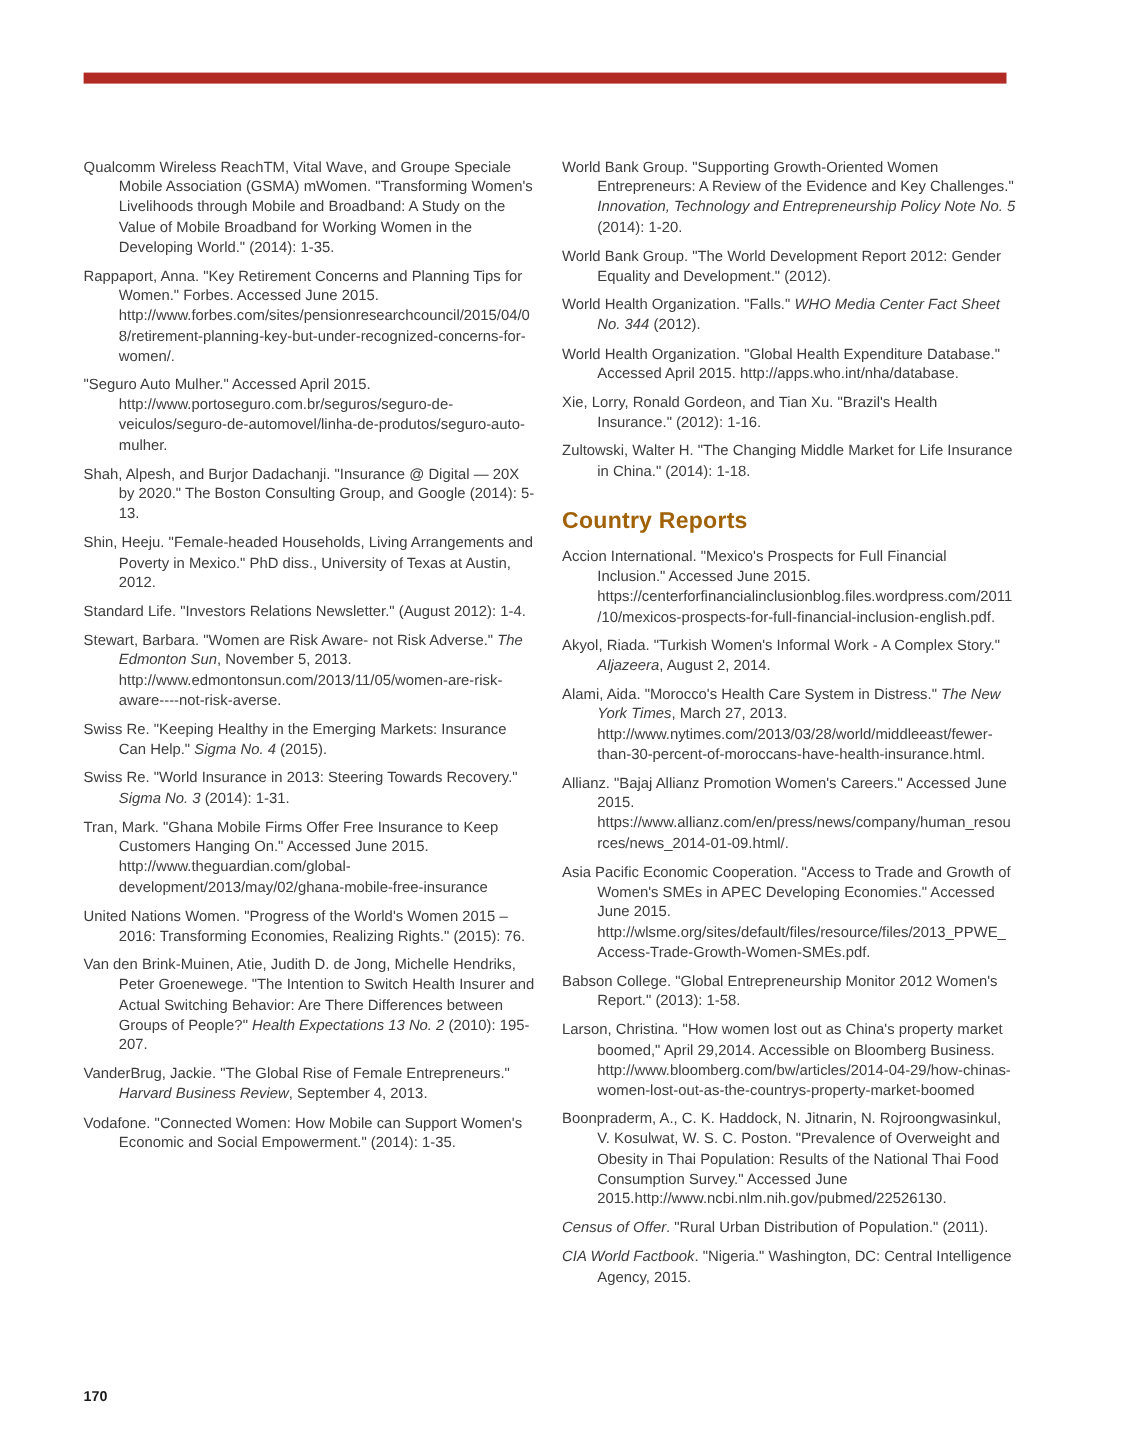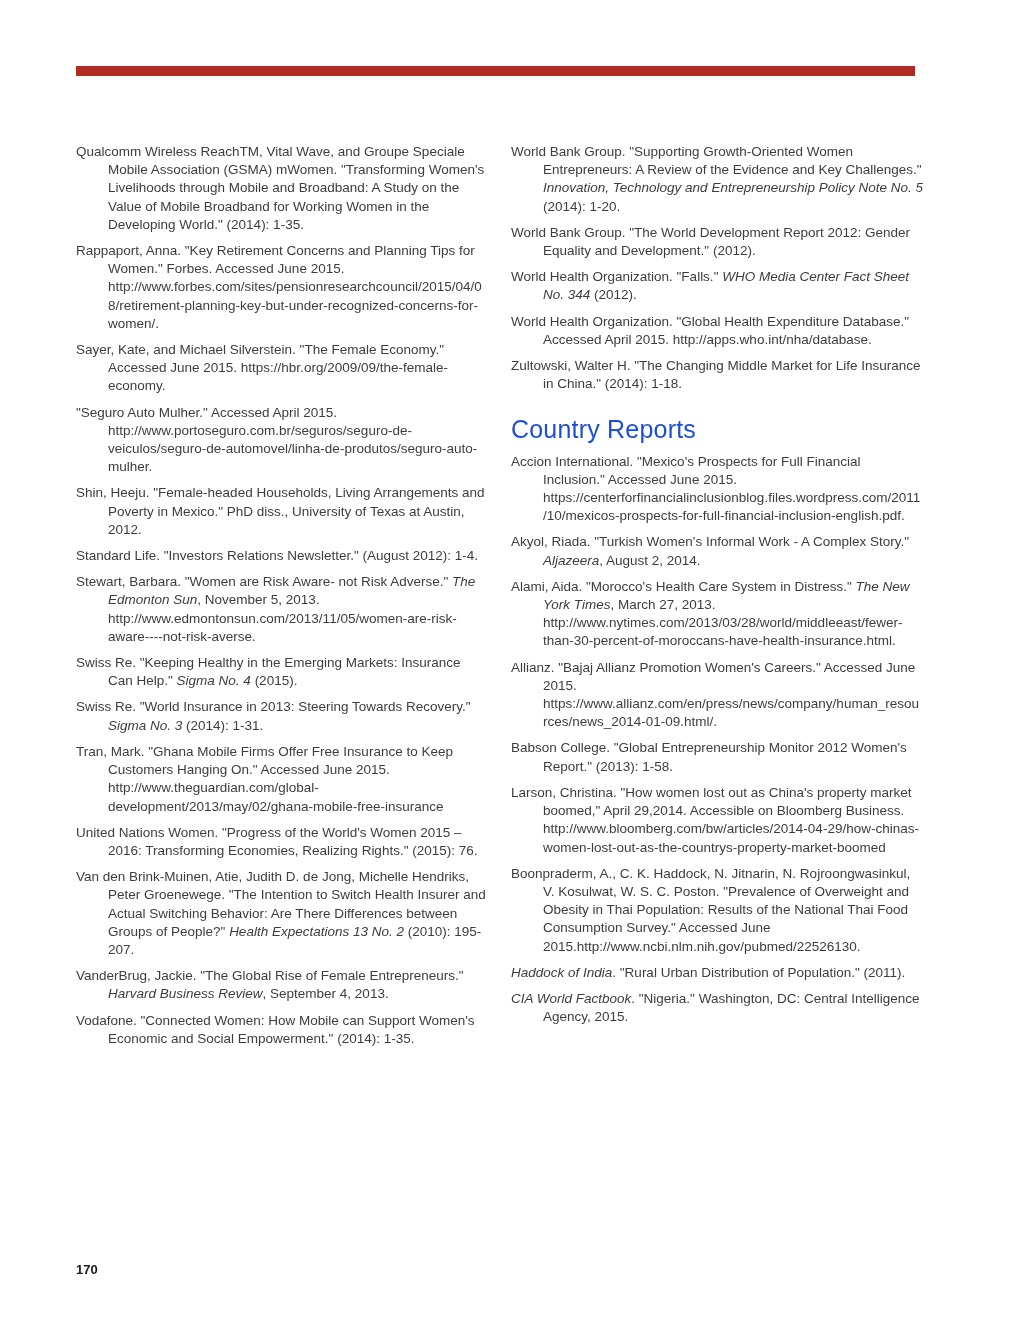--- a/index.html
+++ b/index.html
@@ -30,23 +30,23 @@
   .col-left  { left: 76px; }
   .col-right { left: 511px; }
   p.citation {
     margin: 0 0 8px 0;
     padding-left: 32px;
     text-indent: -32px;
     overflow-wrap: break-word;
   }
   .it { font-style: italic; }
   .section-heading {
-    font-size: 25px;
-    font-weight: normal;
-    color: #1d4ed8;
+    font-size: 21px;
+    font-weight: bold;
+    color: #a16207;
     margin: 27px 0 14px 0;
     letter-spacing: 0.2px;
   }
   .page-number {
     position: absolute;
     left: 76px;
     top: 1262px;
     font-size: 13px;
     font-weight: bold;
     color: #1a1a1a;
@@ -55,51 +55,53 @@
 </head>
 <body>
 
 <div class="page">
   <div class="accent-bar"></div>
 
   <div class="col col-left">
     <div>
         <p class="citation"><span>Qualcomm Wireless ReachTM, Vital Wave, and Groupe Speciale Mobile Association (GSMA) mWomen. "Transforming Women's Livelihoods through Mobile and Broadband: A Study on the Value of Mobile Broadband for Working Women in the Developing World." (2014): 1-35.</span></p>
         <p class="citation"><span>Rappaport, Anna. "Key Retirement Concerns and Planning Tips for Women." Forbes. Accessed June 2015. http://www.forbes.com/sites/pensionresearchcouncil/2015/04/08/retirement-planning-key-but-under-recognized-concerns-for-women/.</span></p>
-        <p class="citation"><span>Sayer, Kate, and Michael Silverstein. "The Female Economy." Accessed June 2015. https://hbr.org/2009/09/the-female-economy.</span></p>
         <p class="citation"><span>"Seguro Auto Mulher." Accessed April 2015. http://www.portoseguro.com.br/seguros/seguro-de-veiculos/seguro-de-automovel/linha-de-produtos/seguro-auto-mulher.</span></p>
+        <p class="citation"><span>Shah, Alpesh, and Burjor Dadachanji. "Insurance @ Digital — 20X by 2020." The Boston Consulting Group, and Google (2014): 5-13.</span></p>
         <p class="citation"><span>Shin, Heeju. "Female-headed Households, Living Arrangements and Poverty in Mexico." PhD diss., University of Texas at Austin, 2012.</span></p>
         <p class="citation"><span>Standard Life. "Investors Relations Newsletter." (August 2012): 1-4.</span></p>
         <p class="citation"><span>Stewart, Barbara. "Women are Risk Aware- not Risk Adverse." </span><span class="it">The Edmonton Sun</span><span>, November 5, 2013. http://www.edmontonsun.com/2013/11/05/women-are-risk-aware----not-risk-averse.</span></p>
         <p class="citation"><span>Swiss Re. "Keeping Healthy in the Emerging Markets: Insurance Can Help." </span><span class="it">Sigma No. 4</span><span> (2015).</span></p>
         <p class="citation"><span>Swiss Re. "World Insurance in 2013: Steering Towards Recovery." </span><span class="it">Sigma No. 3</span><span> (2014): 1-31.</span></p>
         <p class="citation"><span>Tran, Mark. "Ghana Mobile Firms Offer Free Insurance to Keep Customers Hanging On." Accessed June 2015. http://www.theguardian.com/global-development/2013/may/02/ghana-mobile-free-insurance</span></p>
         <p class="citation"><span>United Nations Women. "Progress of the World's Women 2015 – 2016: Transforming Economies, Realizing Rights." (2015): 76.</span></p>
         <p class="citation"><span>Van den Brink-Muinen, Atie, Judith D. de Jong, Michelle Hendriks, Peter Groenewege. "The Intention to Switch Health Insurer and Actual Switching Behavior: Are There Differences between Groups of People?" </span><span class="it">Health Expectations 13 No. 2</span><span> (2010): 195-207.</span></p>
         <p class="citation"><span>VanderBrug, Jackie. "The Global Rise of Female Entrepreneurs." </span><span class="it">Harvard Business Review</span><span>, September 4, 2013.</span></p>
         <p class="citation"><span>Vodafone. "Connected Women: How Mobile can Support Women's Economic and Social Empowerment." (2014): 1-35.</span></p>
       </div>
   </div>
 
   <div class="col col-right">
     <div>
         <p class="citation"><span>World Bank Group. "Supporting Growth-Oriented Women Entrepreneurs: A Review of the Evidence and Key Challenges." </span><span class="it">Innovation, Technology and Entrepreneurship Policy Note No. 5</span><span> (2014): 1-20.</span></p>
         <p class="citation"><span>World Bank Group. "The World Development Report 2012: Gender Equality and Development." (2012).</span></p>
         <p class="citation"><span>World Health Organization. "Falls." </span><span class="it">WHO Media Center Fact Sheet No. 344</span><span> (2012).</span></p>
         <p class="citation"><span>World Health Organization. "Global Health Expenditure Database." Accessed April 2015. http://apps.who.int/nha/database.</span></p>
+        <p class="citation"><span>Xie, Lorry, Ronald Gordeon, and Tian Xu. "Brazil's Health Insurance." (2012): 1-16.</span></p>
         <p class="citation"><span>Zultowski, Walter H. "The Changing Middle Market for Life Insurance in China." (2014): 1-18.</span></p>
       </div>
     <h2 class="section-heading">Country Reports</h2>
     <div>
         <p class="citation"><span>Accion International. "Mexico's Prospects for Full Financial Inclusion." Accessed June 2015. https://centerforfinancialinclusionblog.files.wordpress.com/2011/10/mexicos-prospects-for-full-financial-inclusion-english.pdf.</span></p>
         <p class="citation"><span>Akyol, Riada. "Turkish Women's Informal Work - A Complex Story." </span><span class="it">Aljazeera</span><span>, August 2, 2014.</span></p>
         <p class="citation"><span>Alami, Aida. "Morocco's Health Care System in Distress." </span><span class="it">The New York Times</span><span>, March 27, 2013. http://www.nytimes.com/2013/03/28/world/middleeast/fewer-than-30-percent-of-moroccans-have-health-insurance.html.</span></p>
         <p class="citation"><span>Allianz. "Bajaj Allianz Promotion Women's Careers." Accessed June 2015. https://www.allianz.com/en/press/news/company/human_resources/news_2014-01-09.html/.</span></p>
+        <p class="citation"><span>Asia Pacific Economic Cooperation. "Access to Trade and Growth of Women's SMEs in APEC Developing Economies." Accessed June 2015. http://wlsme.org/sites/default/files/resource/files/2013_PPWE_Access-Trade-Growth-Women-SMEs.pdf.</span></p>
         <p class="citation"><span>Babson College. "Global Entrepreneurship Monitor 2012 Women's Report." (2013): 1-58.</span></p>
         <p class="citation"><span>Larson, Christina. "How women lost out as China's property market boomed," April 29,2014. Accessible on Bloomberg Business. http://www.bloomberg.com/bw/articles/2014-04-29/how-chinas-women-lost-out-as-the-countrys-property-market-boomed</span></p>
         <p class="citation"><span>Boonpraderm, A., C. K. Haddock, N. Jitnarin, N. Rojroongwasinkul, V. Kosulwat, W. S. C. Poston. "Prevalence of Overweight and Obesity in Thai Population: Results of the National Thai Food Consumption Survey." Accessed June 2015.http://www.ncbi.nlm.nih.gov/pubmed/22526130.</span></p>
-        <p class="citation"><span class="it">Haddock of India</span><span>. "Rural Urban Distribution of Population." (2011).</span></p>
+        <p class="citation"><span class="it">Census of Offer</span><span>. "Rural Urban Distribution of Population." (2011).</span></p>
         <p class="citation"><span class="it">CIA World Factbook</span><span>. "Nigeria." Washington, DC: Central Intelligence Agency, 2015.</span></p>
       </div>
   </div>
 
   <div class="page-number">170</div>
 </div>
 
 </body></html>

